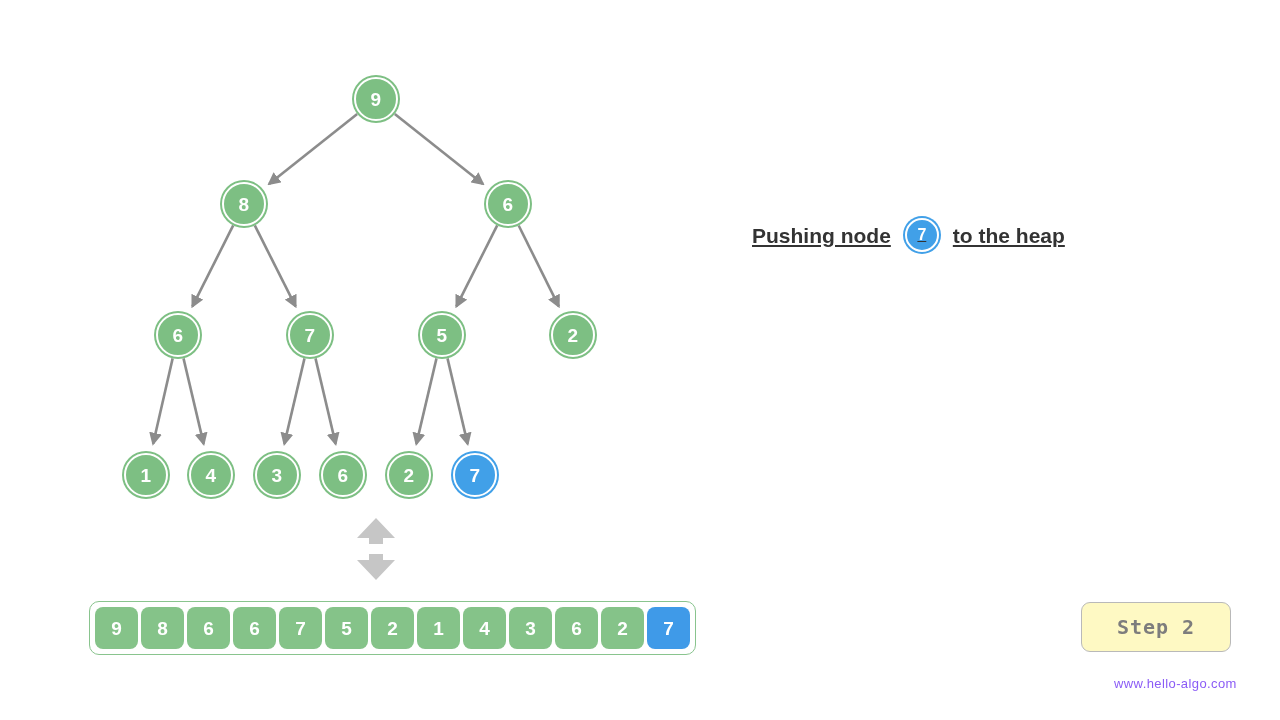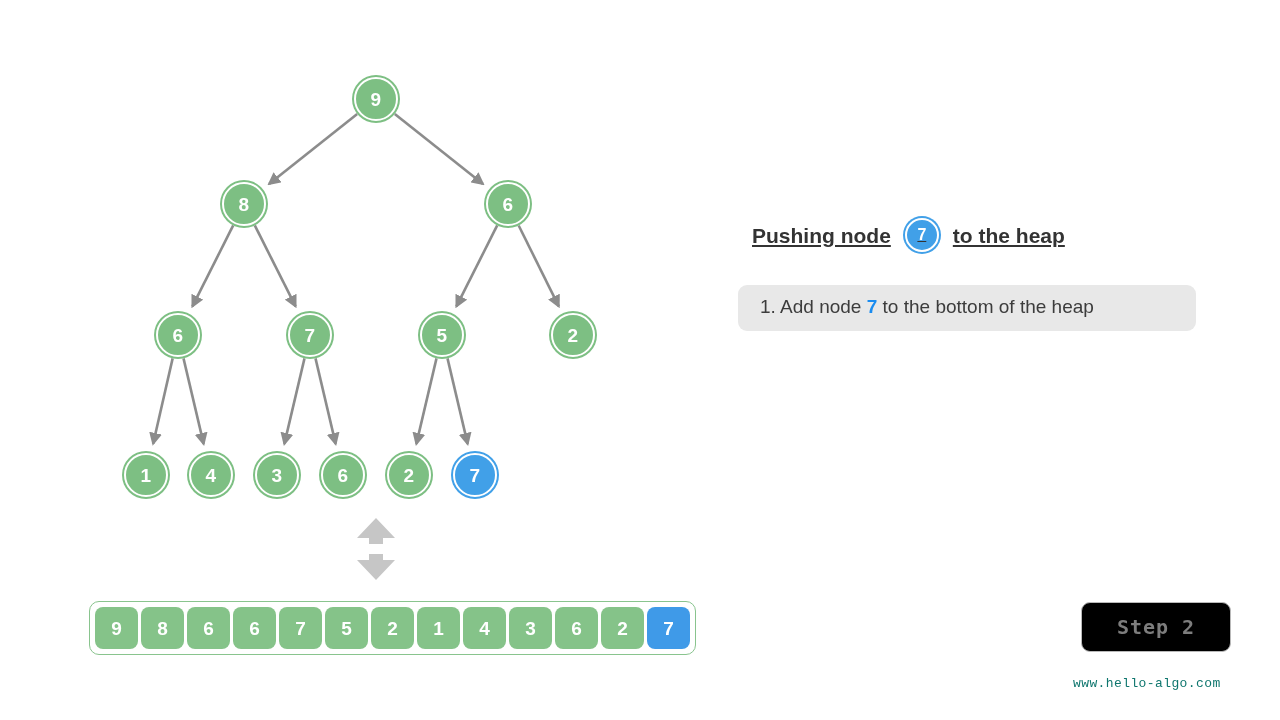--- a/index.html
+++ b/index.html
@@ -150,39 +150,39 @@
   }
 
   .step-box {
     position: absolute;
     left: 1081px;
     top: 602px;
     width: 150px;
     height: 50px;
     border: 1.5px solid #b9b9b9;
     border-radius: 9px;
-    background: #000000;
+    background: #fef9c3;
     display: flex;
     align-items: center;
     justify-content: center;
     box-sizing: border-box;
     font-family: "DejaVu Sans Mono", monospace;
     font-size: 20px;
     font-weight: 700;
     color: #7d7d7d;
     letter-spacing: 1px;
   }
 
   .watermark {
     position: absolute;
-    left: 1073px;
+    left: 1114px;
     top: 676px;
-    font-family: Liberation Mono, monospace;
+    font-family: Liberation Sans, sans-serif;
     font-size: 13px;
-    color: #0f766e;
+    color: #8b5cf6;
     letter-spacing: 0.4px;
   }
 </style>
 </head>
 <body>
 
 <div id="stage">
 
   <svg id="edges" viewBox="0 0 1280 720" xmlns="http://www.w3.org/2000/svg">
     <defs>
@@ -296,25 +296,20 @@
         <span>7</span>
       </div>
     </div>
 
   <div class="title">
     <span class="txt">Pushing node</span>
     <span class="badge">7</span>
     <span class="txt">to the heap</span>
   </div>
 
-  <div class="desc-box">
-    <span>1. Add node</span>
-    <b>7</b>
-    <span>to the bottom of the heap</span>
-  </div>
 
   <div class="step-box">
     <span>Step 2</span>
   </div>
 
   <div class="watermark">www.hello-algo.com</div>
 
 </div>
 
 </body></html>

